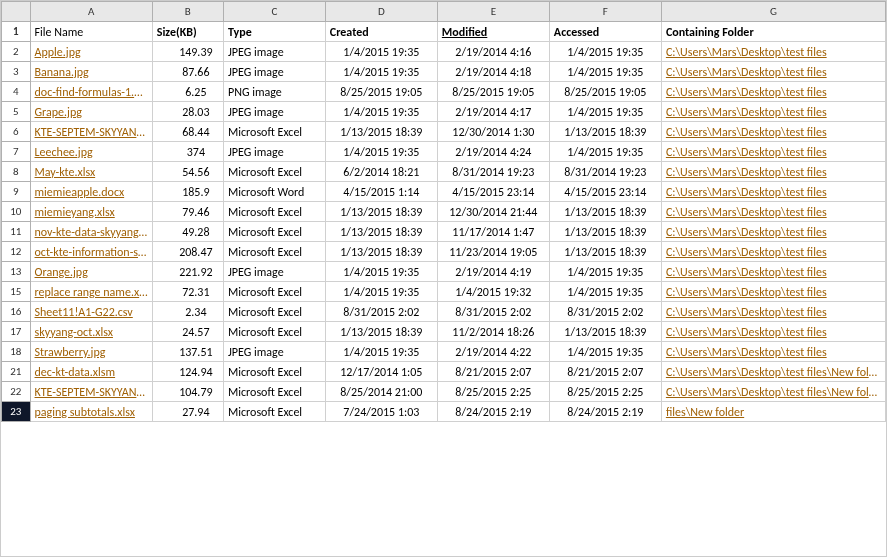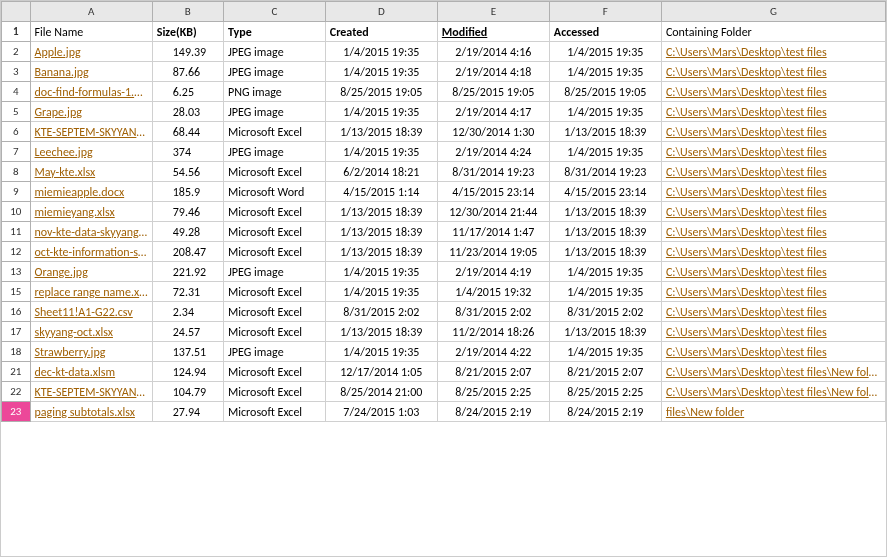--- a/index.html
+++ b/index.html
@@ -65,30 +65,30 @@
     .data-row td {
       background: #fff;
     }
     
     .link {
       color: #a16207;
       text-decoration: underline;
     }
     
     .num {
-      text-align: left;
+      text-align: center;
       padding-left: 20px;
     }
     
     .center {
       text-align: center;
     }
     
     .row-23 .row-num {
-      background: #ec4899;
+      background: #0f172a;
       color: #fff;
     }
   </style>
 </head>
 <body>
 
 <div class="spreadsheet">
   <table id="main-table">
     <colgroup>
       <col class="col-row">
@@ -114,21 +114,21 @@
     </thead>
     <tbody id="table-body">
     <tr class="row-header">
           <td class="row-num">1</td>
           <td style="font-weight: normal;">File Name</td>
           <td style="font-weight: bold;">Size(KB)</td>
           <td style="font-weight: bold;">Type</td>
           <td style="font-weight: bold; margin-left: 40px;">Created</td>
           <td style="font-weight: bold; text-decoration: underline;">Modified</td>
           <td style="font-weight: bold;">Accessed</td>
-          <td style="font-weight: normal;">Containing Folder</td>
+          <td style="font-weight: bold;">Containing Folder</td>
         </tr>
         <tr class="data-row">
           <td class="row-num">2</td>
           <td class="link">Apple.jpg</td>
           <td class="num">149.39</td>
           <td>JPEG image</td>
           <td class="center">1/4/2015 19:35</td>
           <td class="center">2/19/2014 4:16</td>
           <td class="center">1/4/2015 19:35</td>
           <td class="link">C:\Users\Mars\Desktop\test files</td>

